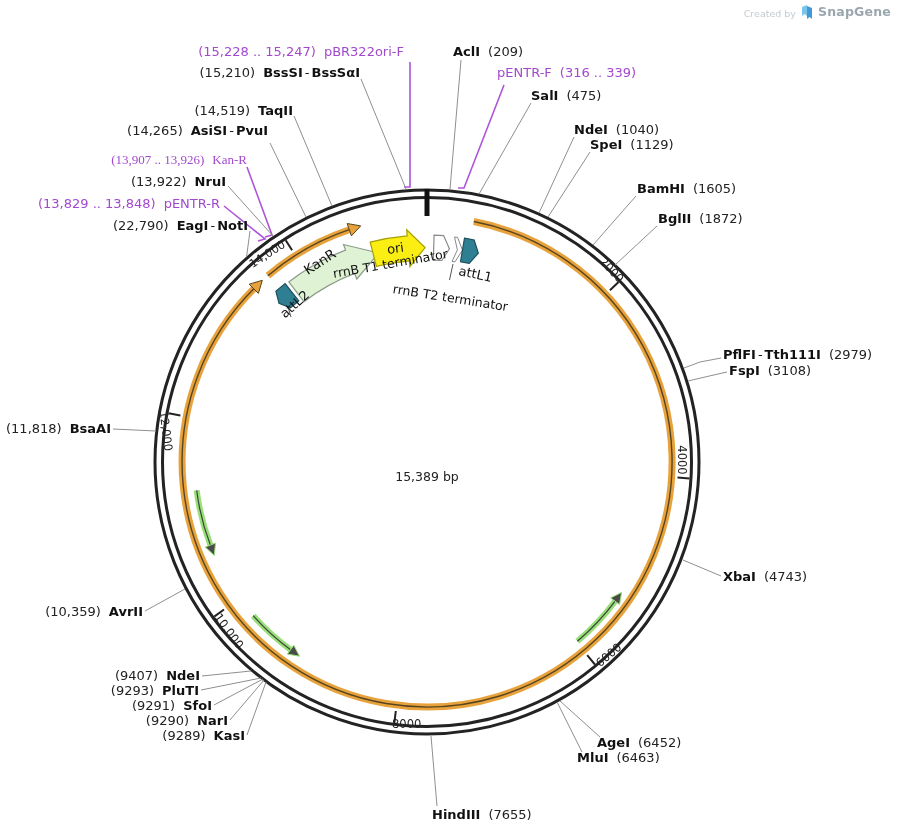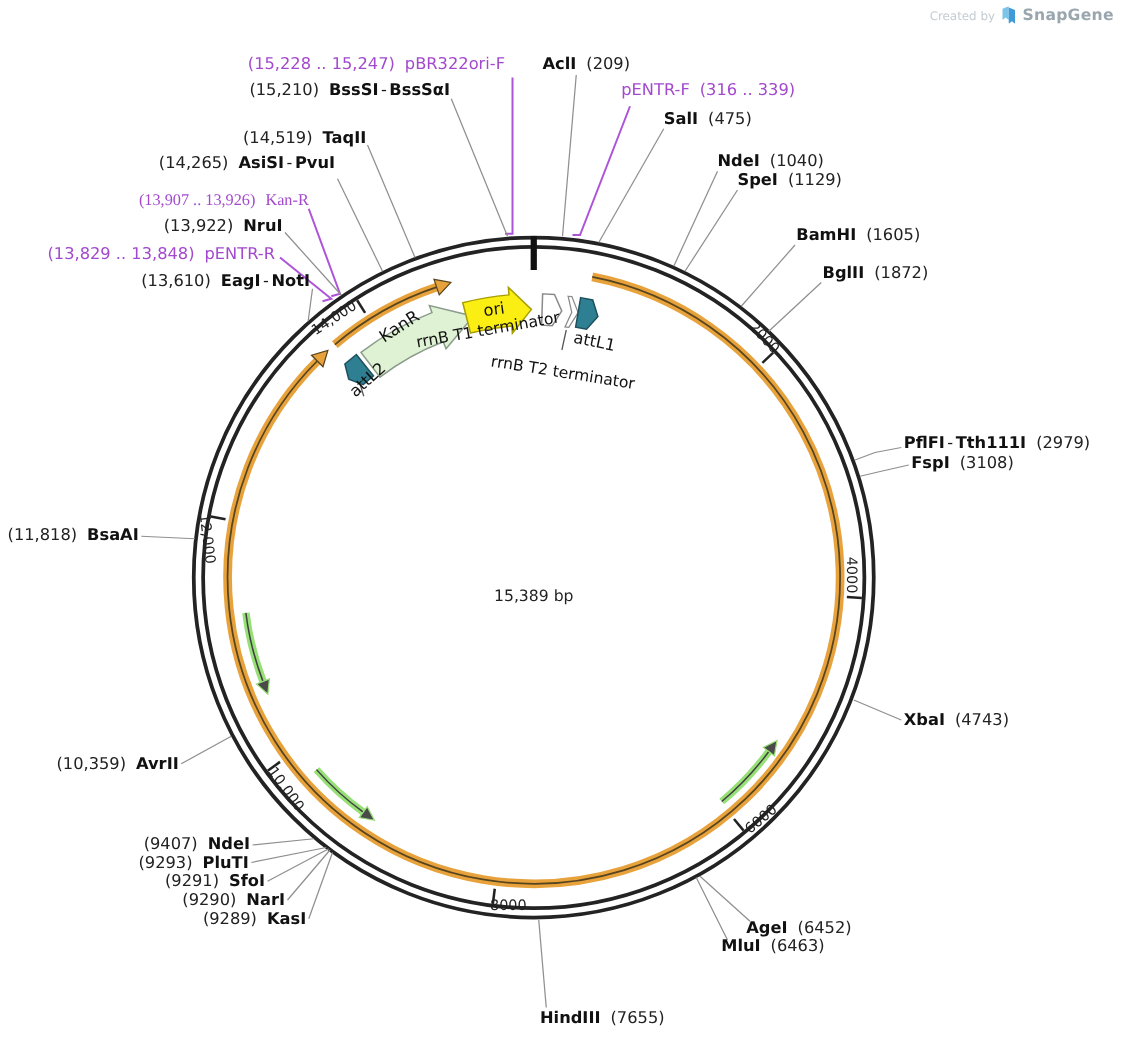--- a/index.html
+++ b/index.html
@@ -139,21 +139,21 @@
   <div class="site primer" style="left:497px;top:66px;">
     <span class="nm">pENTR-F</span><span class="gap"></span><span class="coord">(316 .. 339)</span>
   </div>
   <div class="site primer" style="right:650px;top:153px;font-family:Liberation Serif, serif;">
     <span class="coord">(13,907 .. 13,926)</span><span class="gap"></span><span class="nm">Kan-R</span>
   </div>
   <div class="site primer" style="right:677px;top:197px;">
     <span class="coord">(13,829 .. 13,848)</span><span class="gap"></span><span class="nm">pENTR-R</span>
   </div>
 
-  <div class="site" style="left:434px;top:45px;">
+  <div class="site" style="left:453px;top:45px;">
     <span class="nm">AclI</span><span class="gap"></span><span class="coord">(209)</span>
   </div>
   <div class="site" style="left:531px;top:89px;">
     <span class="nm">SalI</span><span class="gap"></span><span class="coord">(475)</span>
   </div>
   <div class="site" style="left:574px;top:123px;">
     <span class="nm">NdeI</span><span class="gap"></span><span class="coord">(1040)</span>
   </div>
   <div class="site" style="left:590px;top:138px;">
     <span class="nm">SpeI</span><span class="gap"></span><span class="coord">(1129)</span>
@@ -198,21 +198,21 @@
   <div class="site" style="right:697px;top:669px;">
     <span class="coord">(9407)</span><span class="gap"></span><span class="nm">NdeI</span>
   </div>
   <div class="site" style="right:754px;top:605px;">
     <span class="coord">(10,359)</span><span class="gap"></span><span class="nm">AvrII</span>
   </div>
   <div class="site" style="right:786px;top:422px;">
     <span class="coord">(11,818)</span><span class="gap"></span><span class="nm">BsaAI</span>
   </div>
   <div class="site" style="right:649px;top:219px;">
-    <span class="coord">(13,610)</span><span class="gap"></span><span class="nm">EagI</span><span class="sgap"></span><span>-</span><span class="sgap"></span><span class="nm">NotI</span>
+    <span class="coord">(22,790)</span><span class="gap"></span><span class="nm">EagI</span><span class="sgap"></span><span>-</span><span class="sgap"></span><span class="nm">NotI</span>
   </div>
   <div class="site" style="right:671px;top:175px;">
     <span class="coord">(13,922)</span><span class="gap"></span><span class="nm">NruI</span>
   </div>
   <div class="site" style="right:629px;top:124px;">
     <span class="coord">(14,265)</span><span class="gap"></span><span class="nm">AsiSI</span><span class="sgap"></span><span>-</span><span class="sgap"></span><span class="nm">PvuI</span>
   </div>
   <div class="site" style="right:604px;top:104px;">
     <span class="coord">(14,519)</span><span class="gap"></span><span class="nm">TaqII</span>
   </div>

